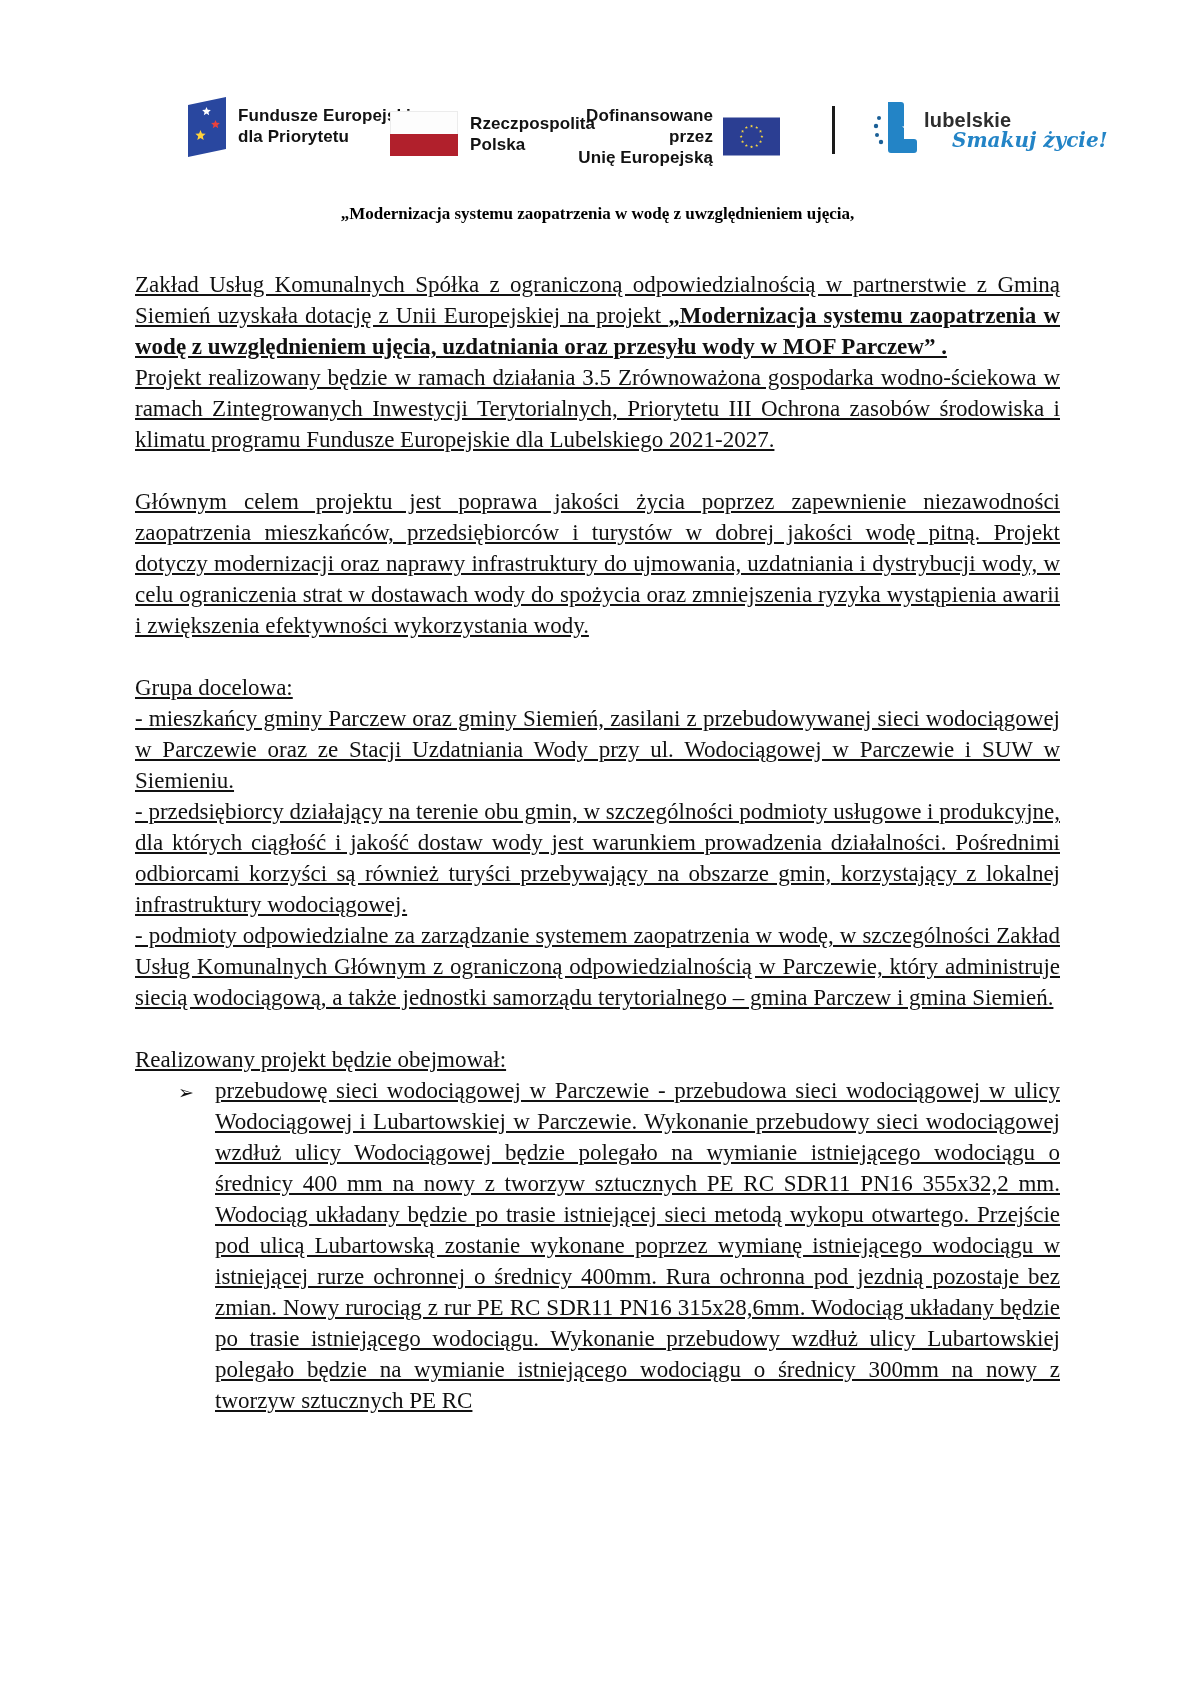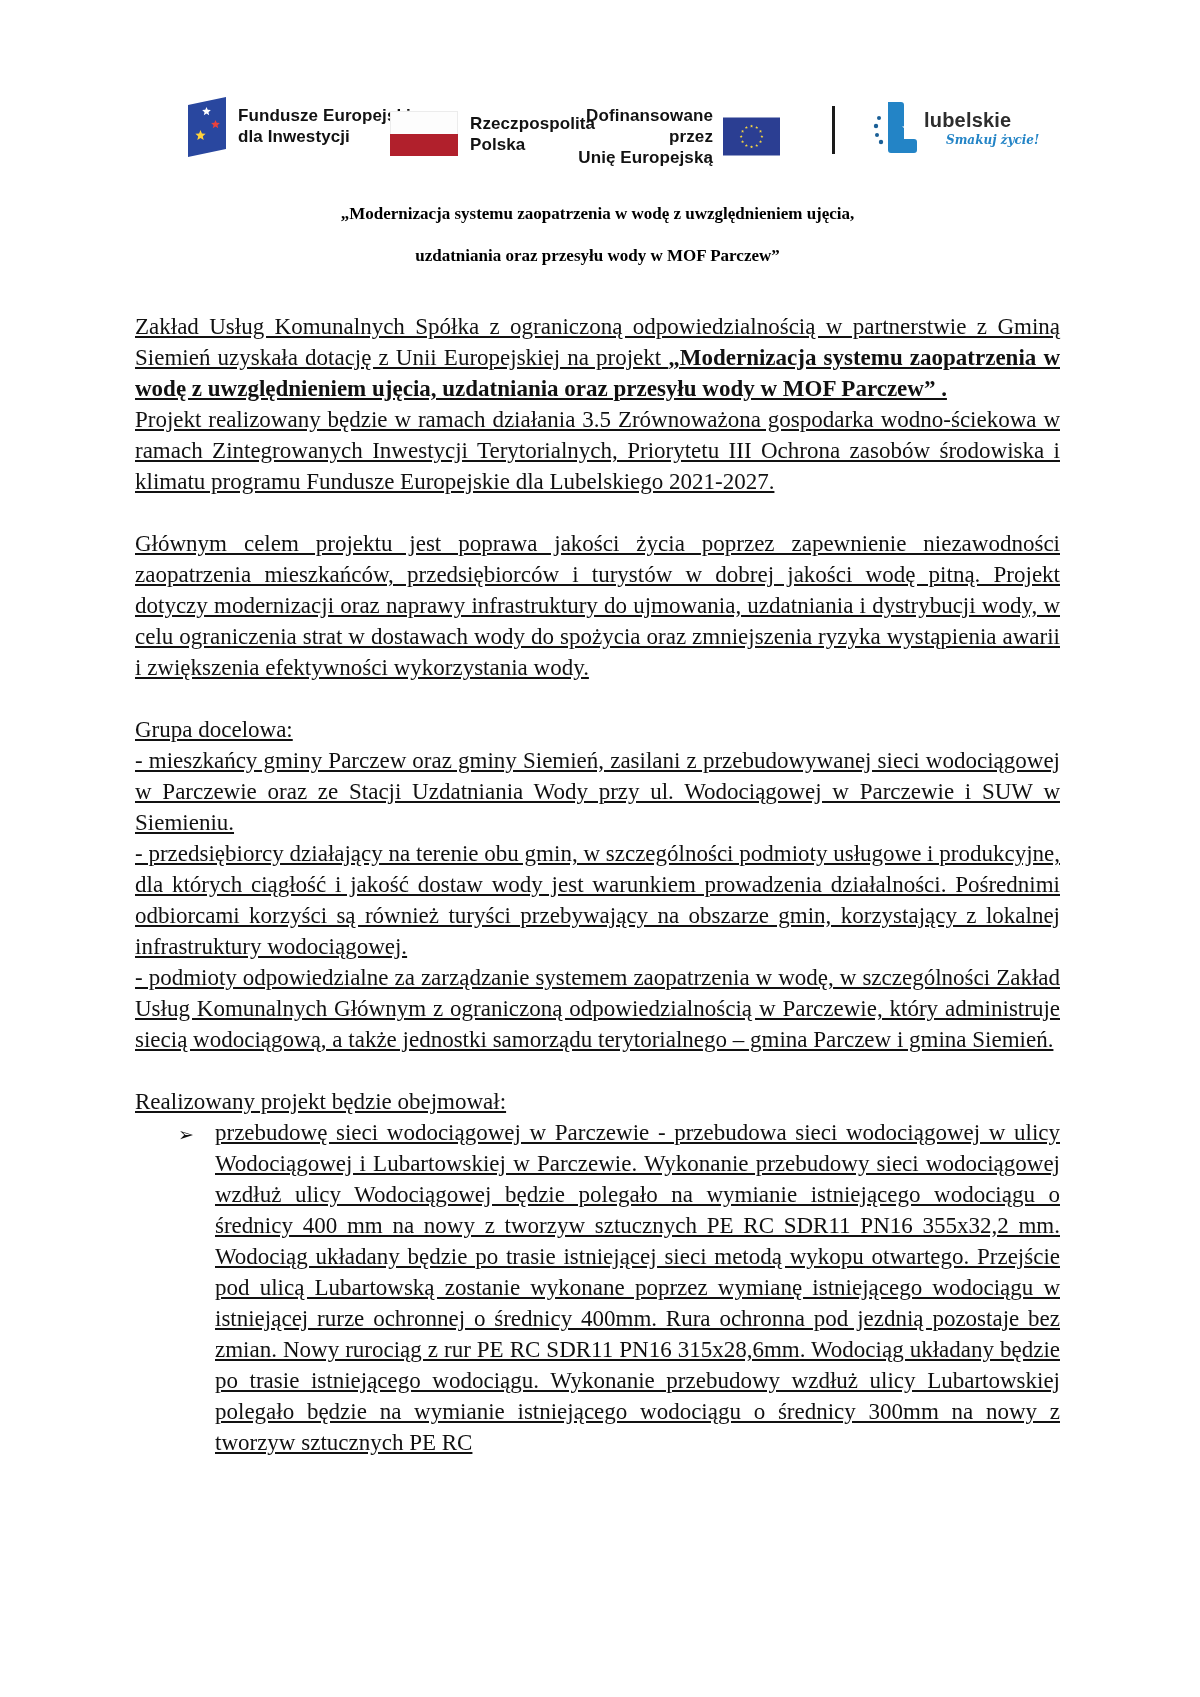--- a/index.html
+++ b/index.html
@@ -41,22 +41,22 @@
   .lub-logo { left: 872px; top: 98px; }
   .lub-text { margin-left: 6px; }
   .lub-name {
     font-family: "Liberation Sans", sans-serif;
     font-weight: 700; font-size: 20px; line-height: 28px;
     color: #2d2d2d; letter-spacing: 0.2px;
   }
   .lub-tagline {
     font-family: "DejaVu Serif", serif;
     font-style: italic; font-weight: 700;
-    font-size: 12px; line-height: 17px;
-    color: #2384c6; margin-top: -2px; margin-left: 22px;
+    font-size: 20px; line-height: 17px;
+    color: #2384c6; margin-top: -2px; margin-left: 28px;
   }
 
   
   .content { padding: 193px 140px 0 135px; }
   .doc-title {
     font-size: 17px; font-weight: 700;
     line-height: 42px; text-align: center;
     color: #000000;
     margin-bottom: 34px;
   }
@@ -92,21 +92,21 @@
             <polygon points="0,-1 0.264,-0.364 0.951,-0.309 0.428,0.139 0.588,0.809 0,0.45 -0.588,0.809 -0.428,0.139 -0.951,-0.309 -0.264,-0.364"></polygon>
           </symbol>
         </defs>
         <polygon points="2,12 40,4 40,56 2,64" fill="#29479f"></polygon>
         <use href="#stA" x="15" y="13" width="11" height="11" fill="#ffffff"></use>
         <use href="#stA" x="24" y="26" width="11" height="11" fill="#e8423c"></use>
         <use href="#stA" x="8" y="36" width="13" height="13" fill="#ffd23b"></use>
       </svg>
       <div class="logo-caption">
         <div>Fundusze Europejskie</div>
-        <div>dla Inwestycji</div>
+        <div>dla Priorytetu</div>
       </div>
     </div>
 
     <div class="logo-block pl-logo">
       <div class="pl-flag">
         <div class="band-white"></div>
         <div class="band-red"></div>
       </div>
       <div class="logo-caption">
         <div>Rzeczpospolita</div>
@@ -161,21 +161,20 @@
         <div class="lub-tagline">Smakuj życie!</div>
       </div>
     </div>
 
   </header>
 
   <main class="content">
 
     <h1 class="doc-title">
       <span>„Modernizacja systemu zaopatrzenia w wodę z uwzględnieniem ujęcia,</span><br>
-      <span>uzdatniania oraz przesyłu wody w MOF Parczew”</span>
     </h1>
 
     <p class="body-text"><span>Zakład Usług Komunalnych Spółka z ograniczoną odpowiedzialnością w partnerstwie z Gminą Siemień uzyskała dotację z Unii Europejskiej na projekt </span><strong>„Modernizacja systemu zaopatrzenia w wodę z uwzględnieniem ujęcia, uzdatniania oraz przesyłu wody w MOF Parczew” .</strong></p>
 
     <p class="body-text">Projekt realizowany będzie w ramach działania 3.5 Zrównoważona gospodarka wodno-ściekowa w ramach Zintegrowanych Inwestycji Terytorialnych, Priorytetu III Ochrona zasobów środowiska i klimatu programu Fundusze Europejskie dla Lubelskiego 2021-2027.</p>
 
     <p class="body-text spaced">Głównym celem projektu jest poprawa jakości życia poprzez zapewnienie niezawodności zaopatrzenia mieszkańców, przedsiębiorców i turystów w dobrej jakości wodę pitną. Projekt dotyczy modernizacji oraz naprawy infrastruktury do ujmowania, uzdatniania i dystrybucji wody, w celu ograniczenia strat w dostawach wody do spożycia oraz zmniejszenia ryzyka wystąpienia awarii i zwiększenia efektywności wykorzystania wody.</p>
 
     <p class="body-text spaced">Grupa docelowa:</p>
     <p class="body-text">- mieszkańcy gminy Parczew oraz gminy Siemień, zasilani z przebudowywanej sieci wodociągowej w Parczewie oraz ze Stacji Uzdatniania Wody przy ul. Wodociągowej w Parczewie i SUW w Siemieniu.</p>

